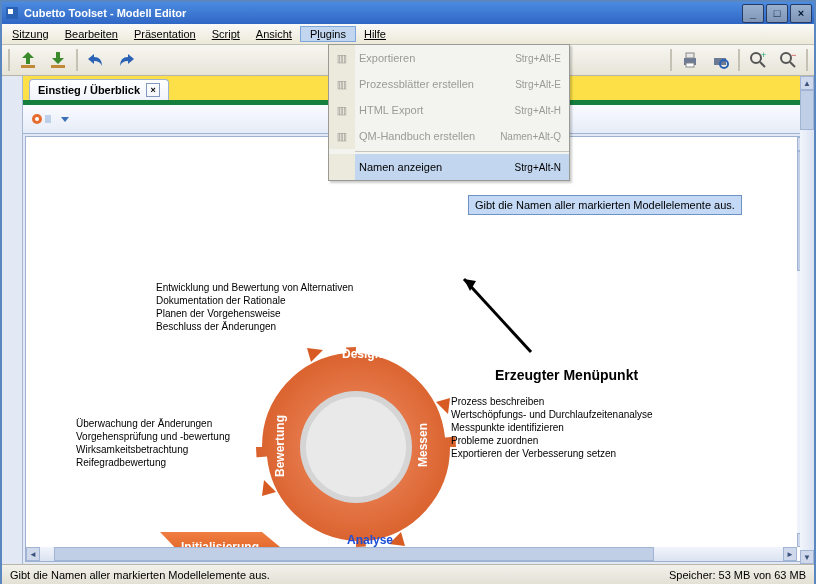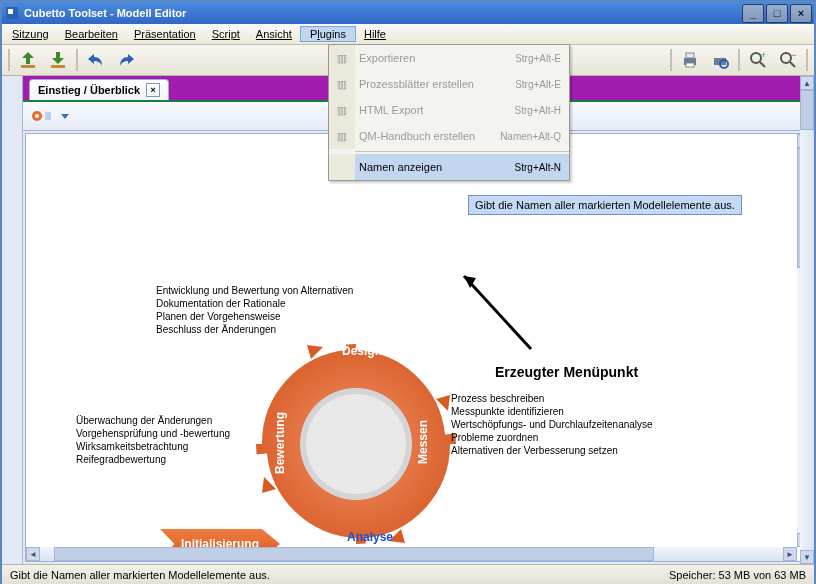--- a/index.html
+++ b/index.html
@@ -14,21 +14,21 @@
   .menu.open{background:#c2d6ef;border:1px solid #7ea6de;padding:1px 9px}
   .menu u{text-decoration:underline}
   .toolbar{height:30px;display:flex;align-items:center;background:linear-gradient(#f7f6f1,#e7e4d7);border-bottom:1px solid #b9b6a9;padding:0 6px;gap:6px}
   .tb-sep{width:2px;height:22px;background:#c5c2b5}
   .tb-btn{width:24px;height:24px;display:flex;align-items:center;justify-content:center}
   .tb-btn svg{width:20px;height:20px}
   .toolbar .spacer{flex:1}
   .client{position:relative;display:flex;height:calc(100% - 22px - 20px - 30px - 20px)}
   .left-tabrail{width:20px;background:#e2e9f4;border-right:1px solid #a7b8d5}
   .main{flex:1;display:flex;flex-direction:column;background:#e2e9f4}
-  .tabs-row{height:24px;display:flex;align-items:flex-end;background:#a21caf;border-bottom:2px solid #15803d;padding:0 6px}
+  .tabs-row{height:24px;display:flex;align-items:flex-end;background:#fde047;border-bottom:5px solid #15803d;padding:0 6px}
   .tab{background:linear-gradient(#fff,#f0f3fa);border:1px solid #9db2d2;border-bottom:none;border-radius:4px 4px 0 0;padding:3px 8px;display:flex;align-items:center;gap:6px;font-weight:bold}
   .tab .close{width:12px;height:12px;border:1px solid #8197bb;display:flex;align-items:center;justify-content:center;font-size:9px;line-height:1;cursor:pointer}
   .mini-tb{height:28px;background:linear-gradient(#f9fbff,#e6ecf7);border-bottom:1px solid #a2b4d3;display:flex;align-items:center;padding:0 8px;gap:8px}
   .doc-wrap{flex:1;position:relative;background:#e2e9f4;padding:2px}
   .doc-scroll{position:absolute;inset:2px;border:1px solid #9db2d2;background:#fff}
   .doc-scrollbar-r{position:absolute;top:0;right:0;bottom:14px;width:14px;background:linear-gradient(to right,#f1f4fb,#dbe3f1)}
   .sb-btn{width:14px;height:14px;background:#cfd9eb;border:1px solid #a2b4d3;box-sizing:border-box;display:flex;align-items:center;justify-content:center;font-size:8px;color:#3a527c}
   .doc-scrollbar-r .thumb{position:absolute;left:0;width:14px;top:14px;height:120px;background:#c0cee6;border:1px solid #a2b4d3;box-sizing:border-box}
   .doc-scrollbar-b{position:absolute;left:0;right:14px;bottom:0;height:14px;background:linear-gradient(#f1f4fb,#dbe3f1);display:flex;justify-content:space-between}
   .doc-scrollbar-b .track{flex:1;position:relative}
@@ -196,38 +196,38 @@
             </svg>
             <div class="phaselabel" style="left:316px;top:210px;color:#fff">Design</div>
             <div class="phaselabel" style="left:390px;top:330px;transform:rotate(-90deg);transform-origin:left top;color:#fff">Messen</div>
             <div class="phaselabel" style="left:321px;top:396px;color:#1d4ed8">Analyse</div>
             <div class="phaselabel" style="left:247px;top:340px;transform:rotate(-90deg);transform-origin:left top;color:#fff">Bewertung</div>
 
             <div class="init-arrow">
                 <span>Initialisierung</span>
               </div>
 
-            <div class="txt" style="left:130px;top:150px">
+            <div class="txt" style="left:130px;top:144px">
               <div>Entwicklung und Bewertung von Alternativen</div>
               <div>Dokumentation der Rationale</div>
               <div>Planen der Vorgehensweise</div>
               <div>Beschluss der Änderungen</div>
             </div>
             <div class="txt" style="left:50px;top:280px">
               <div>Überwachung der Änderungen</div>
               <div>Vorgehensprüfung und -bewertung</div>
               <div>Wirksamkeitsbetrachtung</div>
               <div>Reifegradbewertung</div>
             </div>
             <div class="txt" style="left:425px;top:258px">
               <div>Prozess beschreiben</div>
+              <div>Wertschöpfungs- und Durchlaufzeitenanalyse</div>
               <div>Messpunkte identifizieren</div>
-              <div>Wertschöpfungs- und Durchlaufzeitenanalyse</div>
               <div>Probleme zuordnen</div>
-              <div>Alternativen der Verbesserung setzen</div>
+              <div>Exportieren der Verbesserung setzen</div>
             </div>
 
             <svg width="100" height="100" style="position:absolute;left:420px;top:130px;z-index:55">
               <line x1="85" y1="85" x2="18" y2="12" stroke="#000" stroke-width="3"></line>
               <path d="M18 12 l12 2 l-6 10 z" fill="#000"></path>
             </svg>
             <div class="annot-label">Erzeugter Menüpunkt</div>
           </div>
 
           <div class="doc-scrollbar-r">

